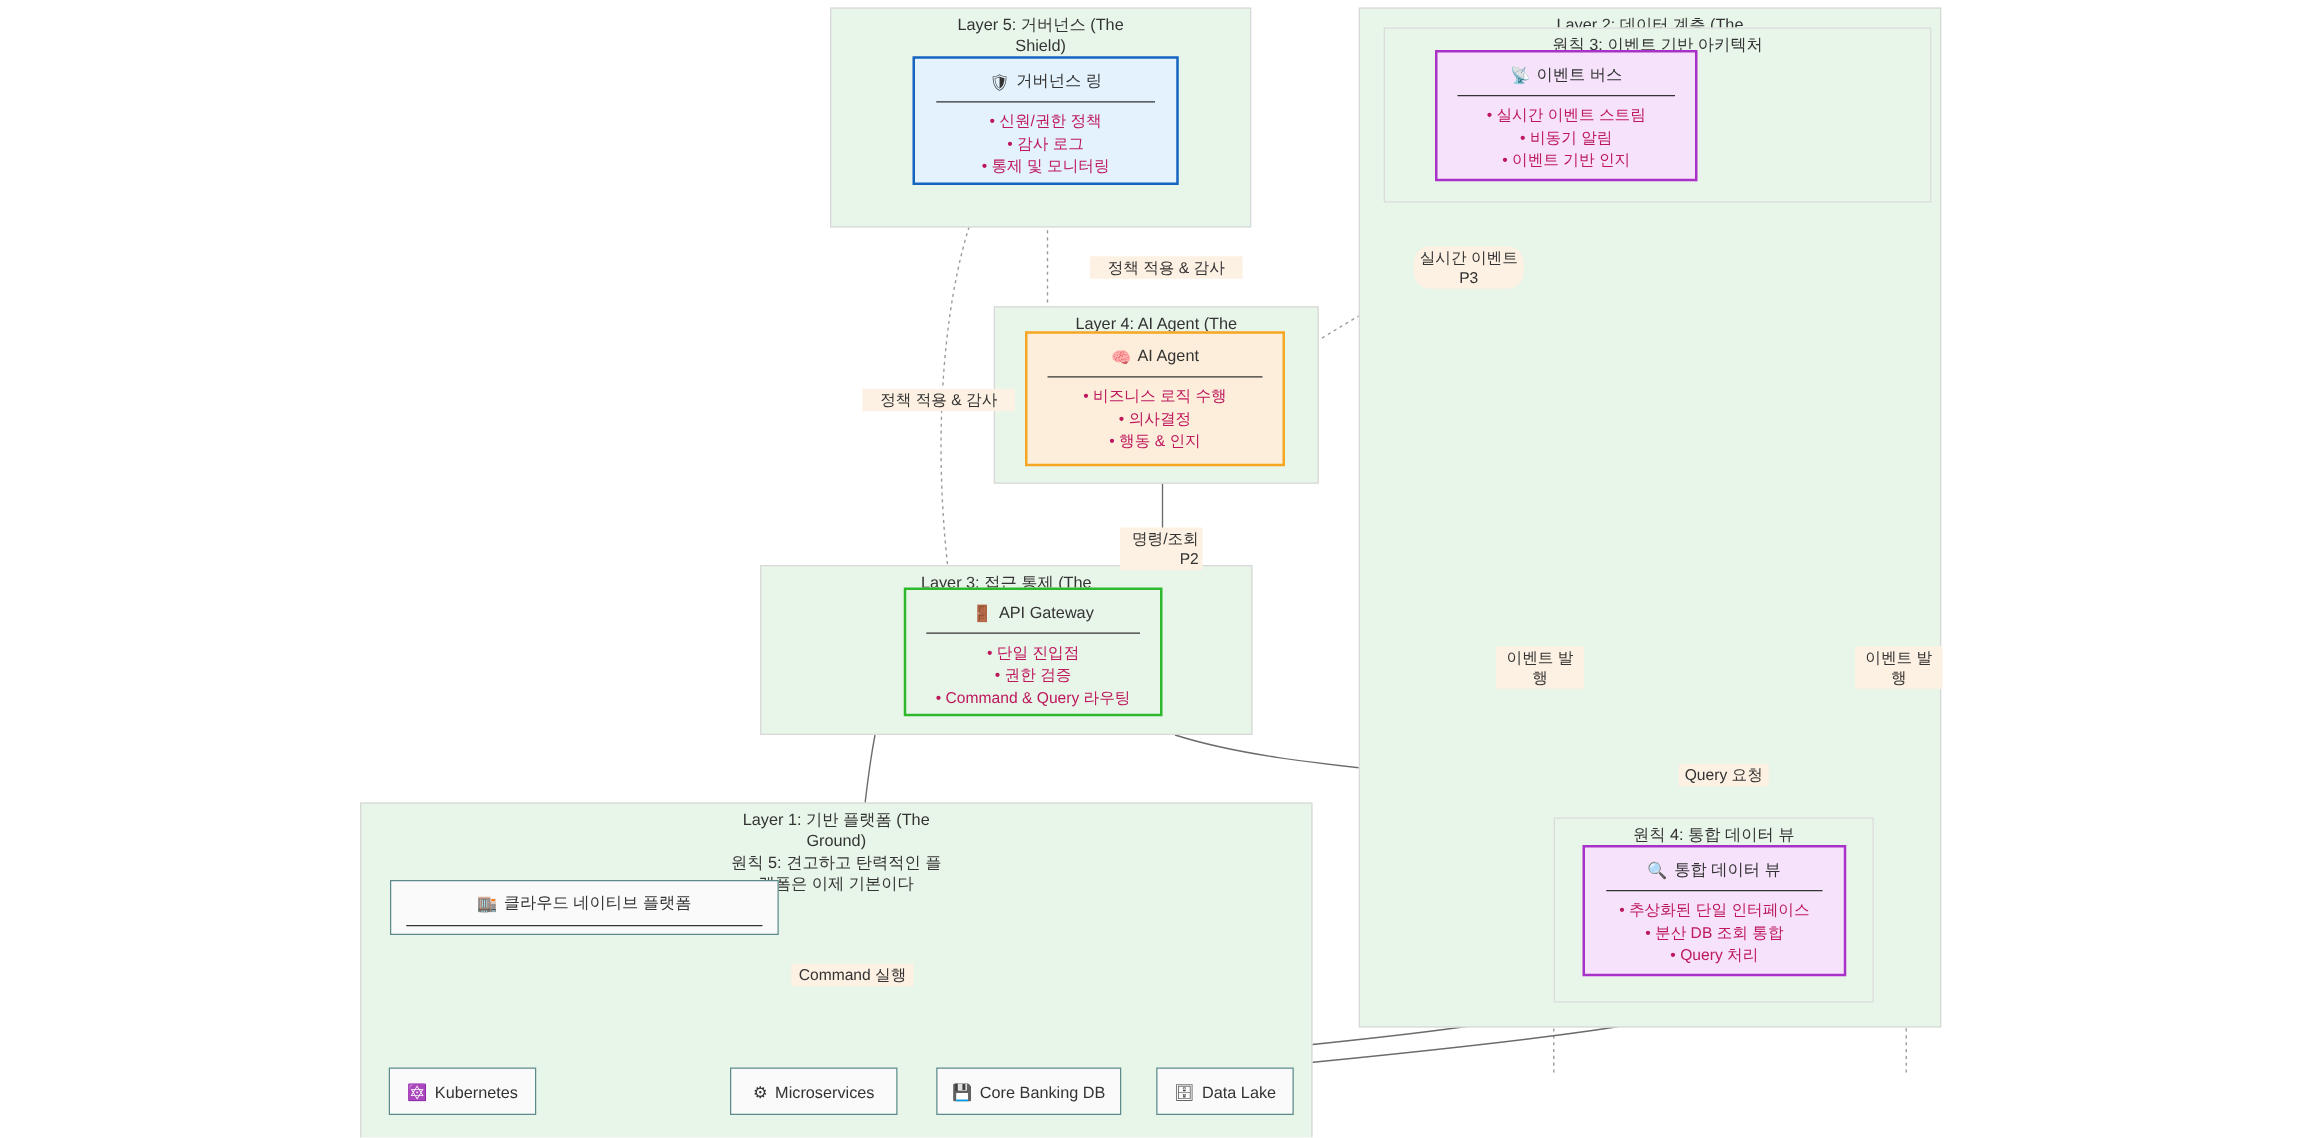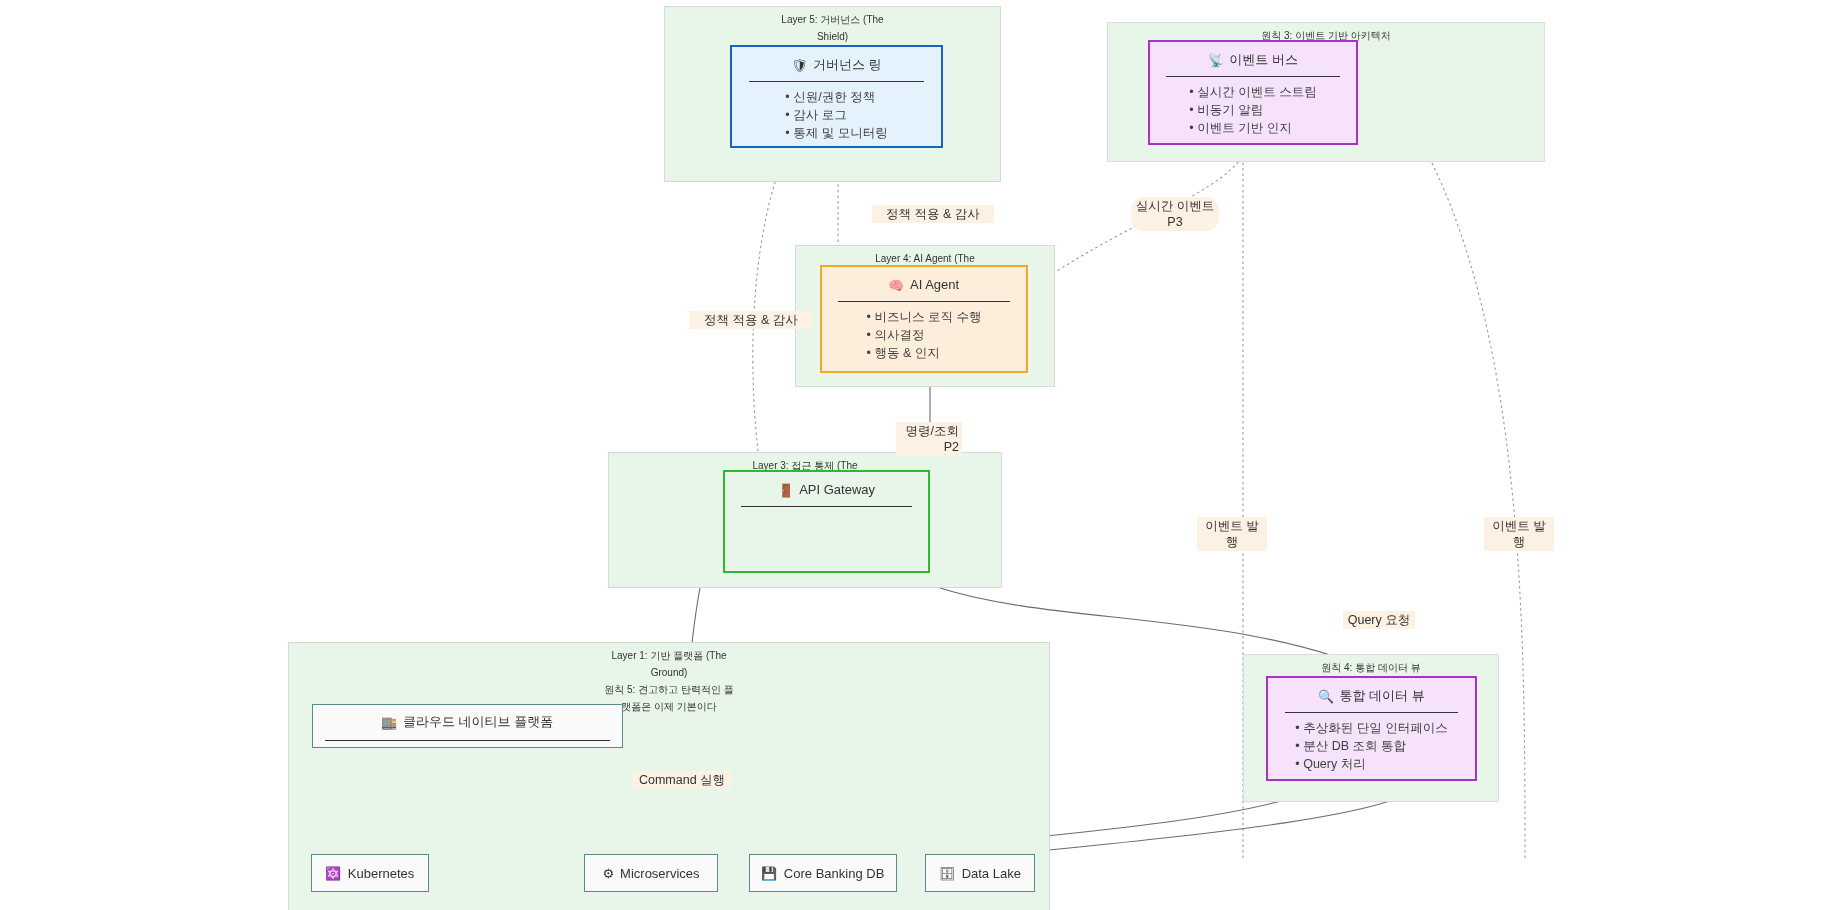--- a/index.html
+++ b/index.html
@@ -19,40 +19,40 @@
     border:1px solid #d8d8d8;
     box-sizing:border-box;
   }
   .cluster.inner{
     background:#e8f5e9;
     border:1px solid #dcdcdc;
   }
   .cluster-title{
     position:absolute;left:0;right:0;top:4px;
     text-align:center;
-    font-size:10px;line-height:17px;color:#333333;
+    font-size:13px;line-height:17px;color:#333333;
     white-space:pre-line;
   }
 
   
   .node{
     position:absolute;box-sizing:border-box;
     border:2px solid #888;background:#fff;
     display:flex;flex-direction:column;align-items:center;
     padding-top:9px;
   }
   .node .title{
     font-size:13px;line-height:18px;color:#333;white-space:nowrap;
     display:flex;align-items:center;gap:5px;
   }
   .node .rule{
     width:84%;height:0;border-top:1.5px solid #333;margin:7px 0 6px 0;
   }
   .node .bullets{
-    font-size:12.5px;line-height:18px;color:#404040;text-align:left;
+    font-size:12.5px;line-height:18px;color:#be185d;text-align:center;
   }
   .node .bullets div{white-space:nowrap;}
 
   .node.governance{border-color:#1565c0;background:#e3f2fd;}
   .node.eventbus{border-color:#a832c8;background:#f6e3fb;}
   .node.aiagent{border-color:#f5a623;background:#fdeedb;}
   .node.apigw{border-color:#2eb82e;background:#e8f5e9;}
   .node.unified{border-color:#a832c8;background:#f6e3fb;}
 
   
@@ -130,20 +130,23 @@
       <span>거버넌스 링</span>
     </div>
     <div class="rule"></div>
     <div class="bullets">
       <div>• 신원/권한 정책</div>
       <div>• 감사 로그</div>
       <div>• 통제 및 모니터링</div>
     </div>
   </div>
 
+  <div class="cluster" style="left:1087px;top:6px;width:466px;height:816px;">
+    <div class="cluster-title">Layer 2: 데이터 계층 (The</div>
+  </div>
 
   <div class="cluster inner" style="left:1107px;top:22px;width:438px;height:140px;">
     <div class="cluster-title">원칙 3: 이벤트 기반 아키텍처</div>
   </div>
 
   <div class="node eventbus" style="left:1148px;top:40px;width:210px;height:105px;">
     <div class="title">
       <span class="ico">📡</span>
       <span>이벤트 버스</span>
     </div>
@@ -192,20 +195,25 @@
   <div class="cluster" style="left:608px;top:452px;width:394px;height:136px;">
     <div class="cluster-title">Layer 3: 접근 통제 (The</div>
   </div>
 
   <div class="node apigw" style="left:723px;top:470px;width:207px;height:103px;">
     <div class="title">
       <span class="ico">🚪</span>
       <span>API Gateway</span>
     </div>
     <div class="rule"></div>
+    <div class="bullets">
+      <div>• 단일 진입점</div>
+      <div>• 권한 검증</div>
+      <div>• Command &amp; Query 라우팅</div>
+    </div>
   </div>
 
   <div class="cluster" style="left:288px;top:642px;width:762px;height:336px;">
     <div class="cluster-title" style="top:4px;">Layer 1: 기반 플랫폼 (The
 Ground)
 원칙 5: 견고하고 탄력적인 플
 랫폼은 이제 기본이다</div>
   </div>
 
   <div class="platform" style="left:312px;top:704px;width:311px;height:44px;">

